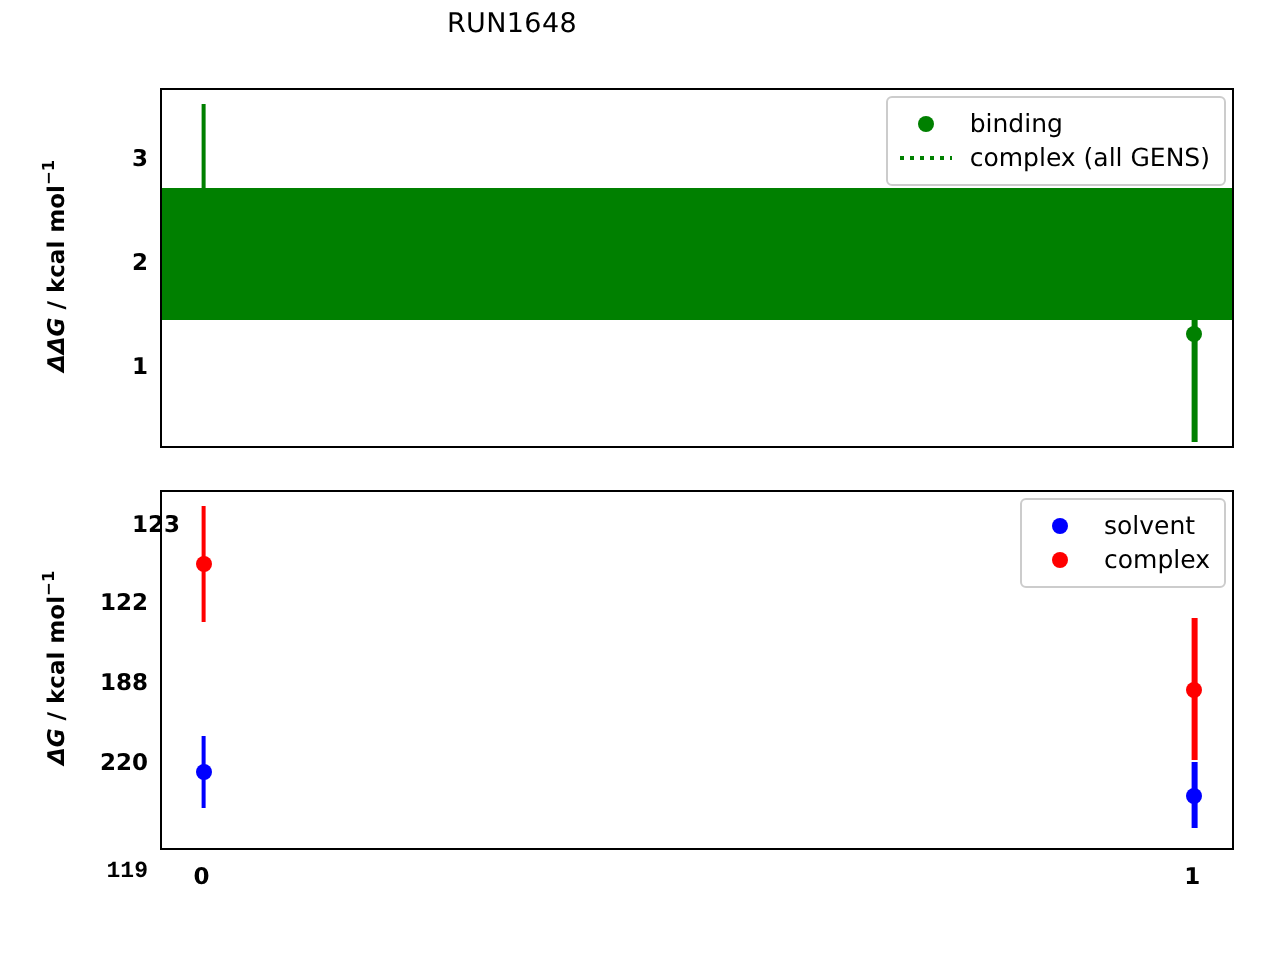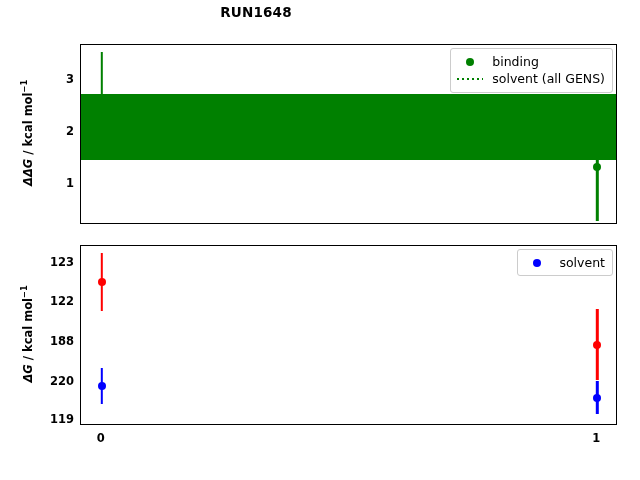--- a/index.html
+++ b/index.html
@@ -1,21 +1,21 @@
 <!DOCTYPE html>
 <html><head>
 <meta charset="utf-8">
 <style>
   html,body{margin:0;padding:0;background:#ffffff;}
   body{width:640px;height:480px;overflow:hidden;
        font-family:"DejaVu Sans",sans-serif;color:#000;}
   #fig{position:relative;width:640px;height:480px;background:#fff;}
 
   .title{position:absolute;left:0;top:4px;width:512px;text-align:center;
-         font-size:13.5px;font-weight:bold;letter-spacing:.2px;}
+         font-size:13.5px;font-weight:normal;letter-spacing:.2px;}
 
   
   .axes{position:absolute;box-sizing:border-box;border:1.6px solid #000;background:#fff;overflow:hidden;}
   #ax-top{left:80px;top:44px;width:537px;height:180px;}
   #ax-bot{left:80px;top:245px;width:537px;height:180px;}
 
   
   .ytick{position:absolute;left:-4.5px;width:4.5px;height:1.6px;background:#000;}
   .xtick{position:absolute;bottom:-4.5px;width:1.6px;height:4.5px;background:#000;}
   .xlab{position:absolute;transform:translateX(-50%);
@@ -81,21 +81,21 @@
         <div class="lg-row">
           <span class="lg-key" style="color: rgb(0, 128, 0);">
             <span class="lg-dot" style="background: rgb(0, 128, 0);"></span>
           </span>
           <span class="lg-txt">binding</span>
         </div>
         <div class="lg-row">
           <span class="lg-key" style="color: rgb(0, 128, 0);">
             <span class="lg-dash"></span>
           </span>
-          <span class="lg-txt">solvent (all GENS)</span>
+          <span class="lg-txt">complex (all GENS)</span>
         </div>
       </div>
   </div>
   <div id="top-ticklabels">
       <div class="ytl" style="left: 80px; top: 183.221px;">1</div>
       <div class="ytl" style="left: 80px; top: 131.273px;">2</div>
       <div class="ytl" style="left: 80px; top: 79.3247px;">3</div>
     </div>
   <div class="axis-title-y" id="ytitle-top" style="width: 180px; left: -63px; top: 125px;"><span class="it">ΔΔG</span> / kcal mol<sup>−1</sup></div>
 
@@ -120,28 +120,34 @@
         <div class="xtick" style="left: 515.394px;"></div>
       </div>
 
     <div class="legend" id="legend-bot">
         <div class="lg-row">
           <span class="lg-key" style="color: rgb(0, 0, 255);">
             <span class="lg-dot" style="background: rgb(0, 0, 255);"></span>
           </span>
           <span class="lg-txt">solvent</span>
         </div>
+        <div class="lg-row">
+          <span class="lg-key" style="color: rgb(255, 0, 0);">
+            <span class="lg-dot" style="background: rgb(255, 0, 0);"></span>
+          </span>
+          <span class="lg-txt">complex</span>
+        </div>
       </div>
   </div>
   <div id="bot-ticklabels">
-      <div class="ytl" style="left: 80px; top: 419px;">119</div>
+      <div class="ytl" style="left: 80px; top: 436px; font-family: Liberation Mono, monospace;">119</div>
       <div class="ytl" style="left: 80px; top: 380.595px;">220</div>
       <div class="ytl" style="left: 80px; top: 340.947px;">188</div>
       <div class="ytl" style="left: 80px; top: 301.3px; text-align: center;">122</div>
-      <div class="ytl" style="left: 80px; top: 261.652px;">123</div>
+      <div class="ytl" style="left: 96px; top: 261.652px;">123</div>
     </div>
   <div class="axis-title-y" id="ytitle-bot" style="width: 180px; left: -63px; top: 326px;"><span class="it">ΔG</span> / kcal mol<sup>−1</sup></div>
 
   <div id="xticklabels">
       <div class="xlab" style="left: 100.806px; top: 431px;">0</div>
       <div class="xlab" style="left: 596.194px; top: 431px;">1</div>
     </div>
 
 </div>
 

